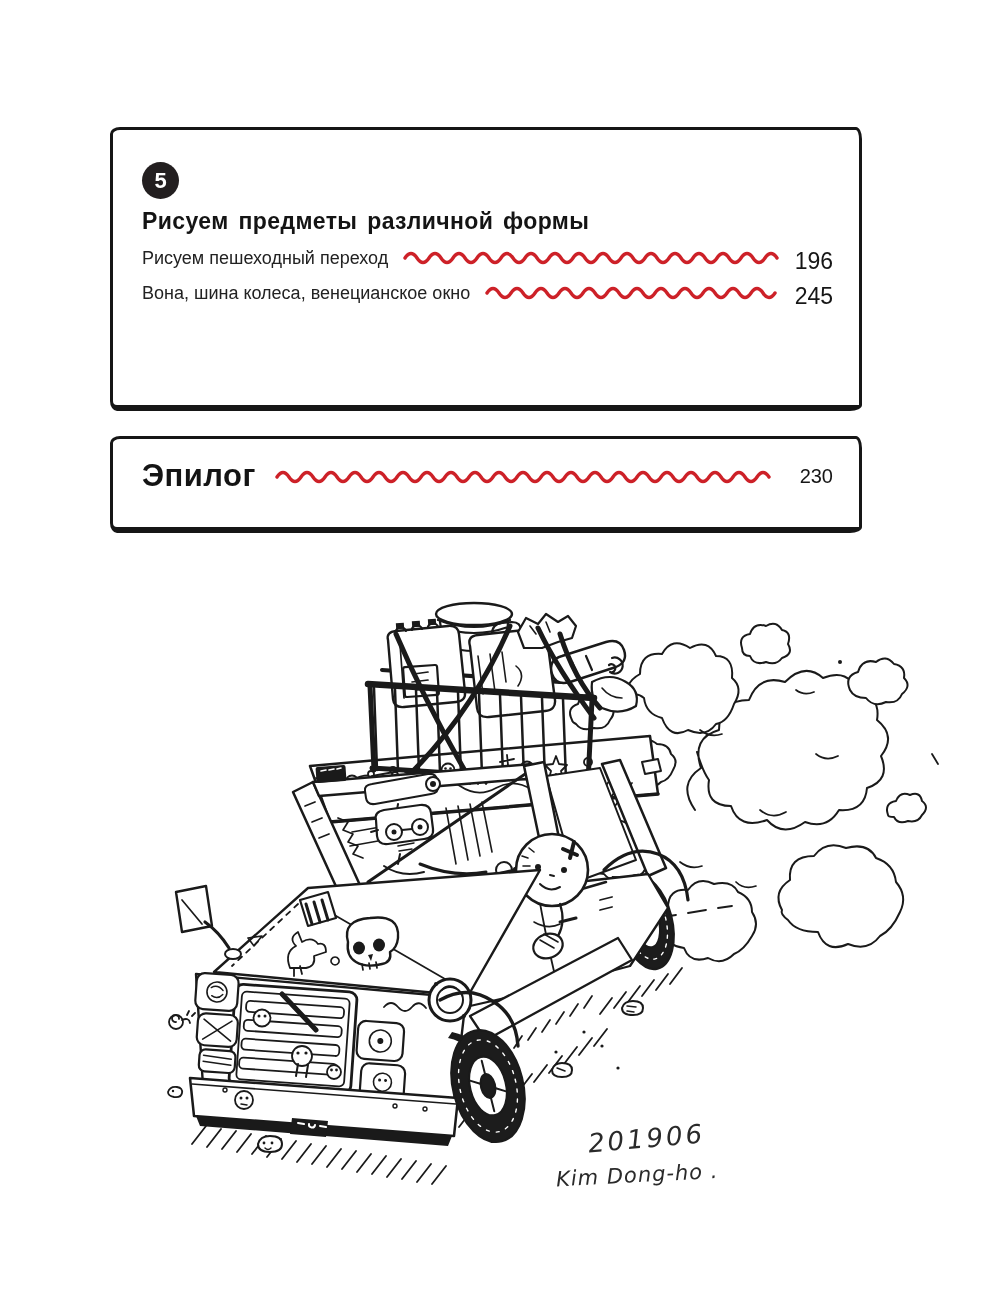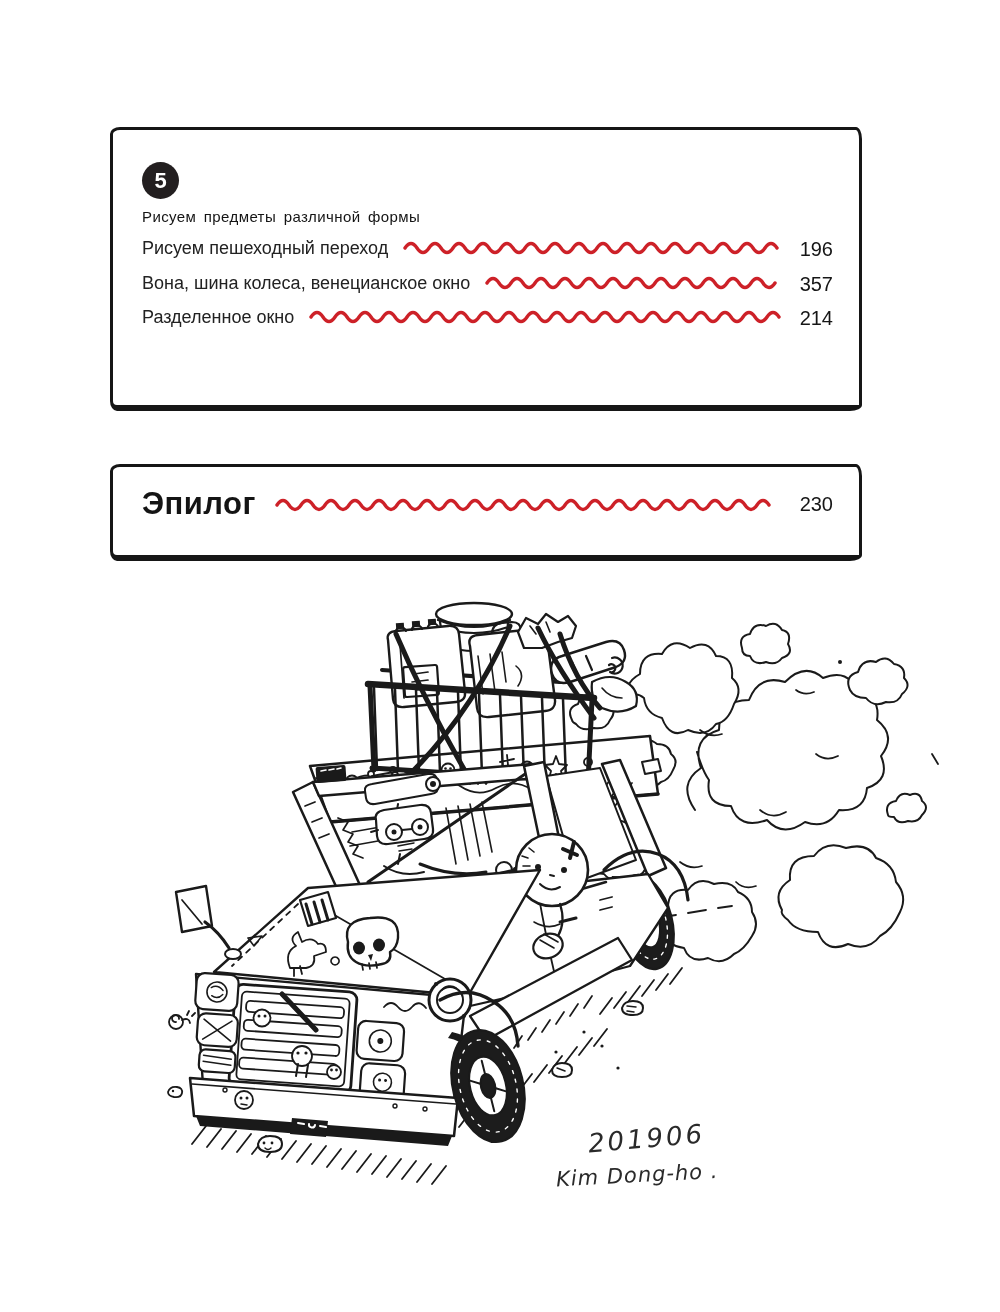--- a/index.html
+++ b/index.html
@@ -6,34 +6,34 @@
   .page {
     position:relative; width:1000px; height:1312px; background:#ffffff;
     font-family:"Liberation Sans", sans-serif; overflow:hidden;
   }
   .toc-box {
     position:absolute; left:110px; width:752px; box-sizing:border-box; background:#fff;
     border:3px solid #161616; border-bottom-width:6px;
     border-radius: 10px 6px 12px 7px / 7px 12px 6px 10px;
   }
   #chapter-box { top:127px; height:284px; padding:32px 26px 0 29px; }
-  #epilogue-box { top:464px; height:97px; display:flex; align-items:center; padding:0 26px 14px 29px; }
+  #epilogue-box { top:436px; height:97px; display:flex; align-items:center; padding:0 26px 14px 29px; }
 
   .badge {
     width:37px; height:37px; border-radius:50%; background:#231f20; color:#fff;
     display:flex; align-items:center; justify-content:center;
     font-size:22px; font-weight:bold;
   }
   .chapter-title {
-    margin-top:9px; margin-bottom:13px; font-size:15px; font-weight:normal;
+    margin-top:9px; margin-bottom:13px; font-size:23px; font-weight:bold;
     letter-spacing:0.4px; color:#141414; word-spacing:3px;
   }
   .toc-row { display:flex; height:34.5px; }
   .toc-label { font-size:18px; color:#222222; white-space:nowrap; }
-  .toc-page { font-size:20px; color:#161616; min-width:40px; text-align:right; }
+  .toc-page { font-size:23px; color:#161616; min-width:40px; text-align:right; }
   .leader { flex:1; height:16px; margin:2px 10px 0 14px; min-width:40px; }
   .leader svg { display:block; }
 
   #epilogue-box .toc-label { font-size:31px; font-weight:bold; letter-spacing:0.5px; color:#141414; }
   #epilogue-box .toc-page { font-size:20px;margin-left:33px; }
   #epilogue-box .leader { margin-left:18px; }
 
   .illustration { position:absolute; left:0; top:570px; width:1000px; height:660px; }
 </style>
 </head>
@@ -56,30 +56,21 @@
         </span>
       <span class="toc-page">196</span>
     </div>
     <div class="toc-row">
       <span class="toc-label">Вона, шина колеса, венецианское окно</span>
       <span class="leader">
           <svg width="299" height="16">
             <path d="M3 8 q6 -9 12 0 t12 0 t12 0 t12 0 t12 0 t12 0 t12 0 t12 0 t12 0 t12 0 t12 0 t12 0 t12 0 t12 0 t12 0 t12 0 t12 0 t12 0 t12 0 t12 0 t12 0 t12 0 t12 0 t12 0" fill="none" stroke="#cd2128" stroke-width="3.4" stroke-linecap="round"></path>
           </svg>
         </span>
-      <span class="toc-page">357</span>
-    </div>
-    <div class="toc-row">
-      <span class="toc-label">Разделенное окно</span>
-      <span class="leader">
-          <svg width="475" height="16">
-            <path d="M3 8 q6 -9 12 0 t12 0 t12 0 t12 0 t12 0 t12 0 t12 0 t12 0 t12 0 t12 0 t12 0 t12 0 t12 0 t12 0 t12 0 t12 0 t12 0 t12 0 t12 0 t12 0 t12 0 t12 0 t12 0 t12 0 t12 0 t12 0 t12 0 t12 0 t12 0 t12 0 t12 0 t12 0 t12 0 t12 0 t12 0 t12 0 t12 0 t12 0 t12 0" fill="none" stroke="#cd2128" stroke-width="3.4" stroke-linecap="round"></path>
-          </svg>
-        </span>
-      <span class="toc-page">214</span>
+      <span class="toc-page">245</span>
     </div>
   </div>
 
   <div class="toc-box" id="epilogue-box">
     <span class="toc-label">Эпилог</span>
     <span class="leader">
         <svg width="509" height="16">
           <path d="M3 8 q6 -9 12 0 t12 0 t12 0 t12 0 t12 0 t12 0 t12 0 t12 0 t12 0 t12 0 t12 0 t12 0 t12 0 t12 0 t12 0 t12 0 t12 0 t12 0 t12 0 t12 0 t12 0 t12 0 t12 0 t12 0 t12 0 t12 0 t12 0 t12 0 t12 0 t12 0 t12 0 t12 0 t12 0 t12 0 t12 0 t12 0 t12 0 t12 0 t12 0 t12 0 t12 0" fill="none" stroke="#cd2128" stroke-width="3.4" stroke-linecap="round"></path>
         </svg>
       </span>

